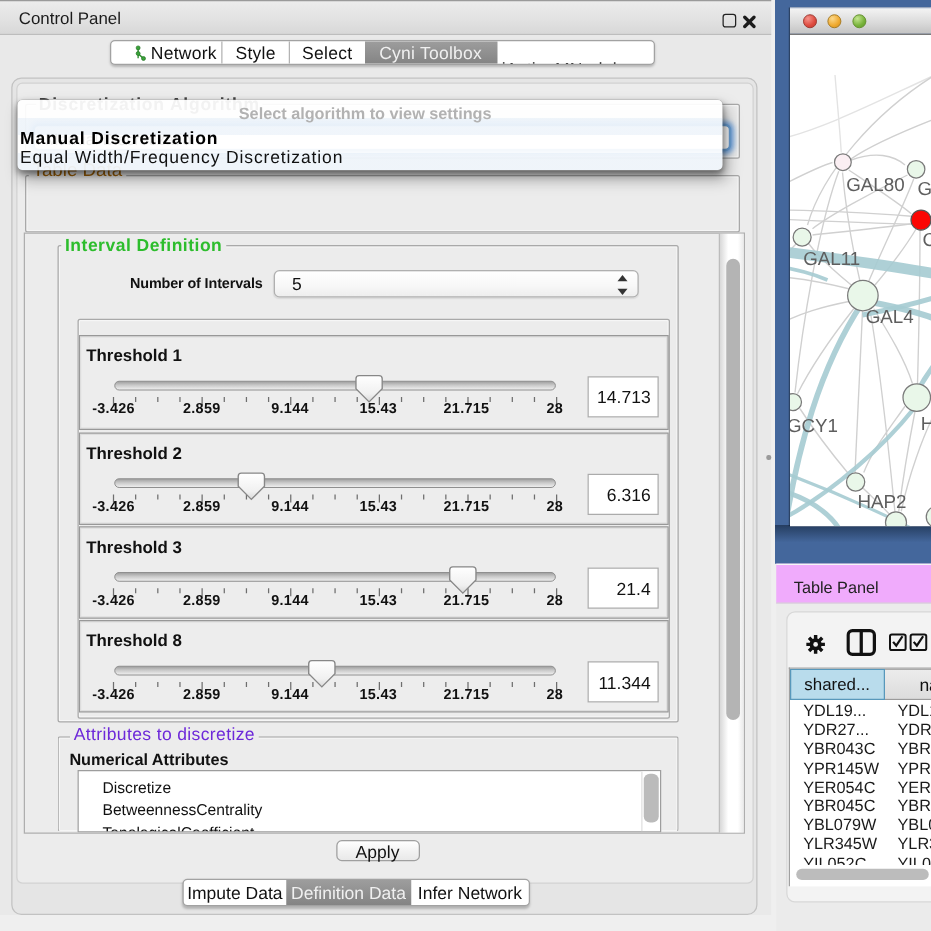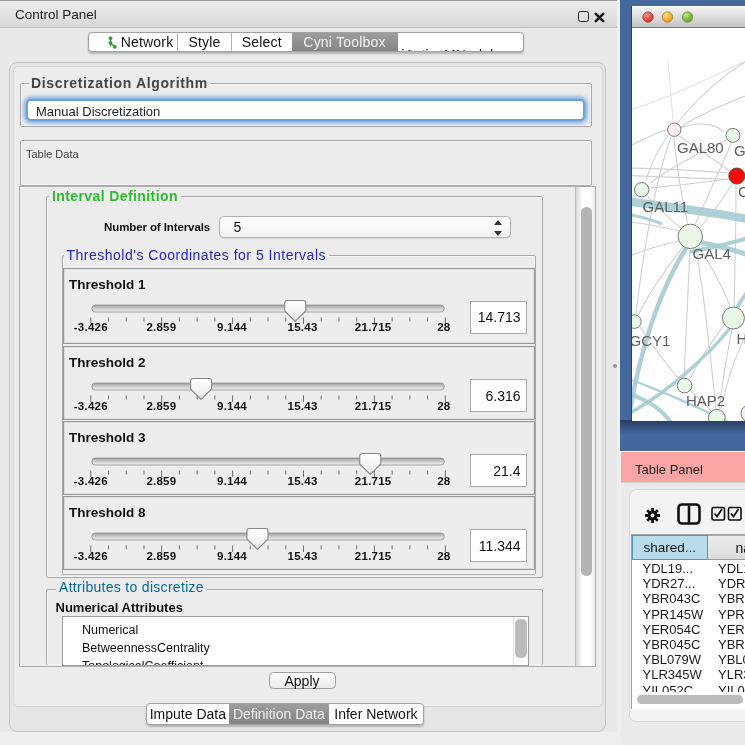--- a/index.html
+++ b/index.html
@@ -82,21 +82,21 @@
 #netwin { left:620px; top:0; width:125px; height:451px; background:#44679c; }
 #net-dark { position:absolute; left:0; top:420px; width:125px; height:14px;
   background:linear-gradient(180deg,#253d60,#44679c); }
 #net-title { position:absolute; left:12px; top:5.5px; width:113px; height:22.5px;
   background:linear-gradient(180deg,#f3f3f3,#d8d8d8 60%,#c3c3c3);
   border-bottom:1px solid #787878; border-top:1px solid #fafafa;
   box-shadow:-1px 0 0 rgba(0,0,0,0.35); }
 #net-view { position:absolute; left:12px; top:28px; width:113px; height:392.5px; background:#ffffff;
   box-shadow:-1px 0 0 rgba(0,0,0,0.35); overflow:hidden; }
 
-#tp-bar { left:620.5px; top:450.5px; width:124.5px; height:32px; background:#fca5a5;
+#tp-bar { left:620.5px; top:450.5px; width:124.5px; height:32px; background:#f0abfc;
   border-top:1px solid #f6f6f6; border-bottom:1px solid #d4d4d4; }
 #tp-bar .t { position:absolute; left:14.5px; top:10px; font-size:13px; color:#222; }
 #tp-area { left:620.5px; top:483px; width:124.5px; height:262px; background:#ebebeb; }
 #tp-card { position:absolute; left:8px; top:5.5px; width:130px; height:233px;
   background:#f3f3f3; border:1px solid #d8d8d8; border-radius:7px; }
 
 #tbl { position:absolute; left:631px; top:534px; width:114px; height:174.5px; background:#fff;
   border-left:1px solid #a0a0a0; border-top:1px solid #a0a0a0; overflow:hidden; }
 #h1 { position:absolute; left:0; top:0; width:75.5px; height:25px; background:#b9dcec;
   border:1px solid #5898bb; font-size:13.5px; color:#111; text-align:center; line-height:24px; }
@@ -125,42 +125,41 @@
   <div class="abs" style="left:613px;top:364px;width:3.5px;height:3.5px;border-radius:50%;background:#9a9a9a;"></div>
   <div id="inner" class="abs"></div>
 
   <div class="group" style="left:20px;top:83px;width:572px;height:43.5px;"></div>
   <div class="abs" style="left:29px;top:75px;font-weight:bold;font-size:14px;letter-spacing:0.65px;color:#454545;background:#ececec;padding:0 2px;">Discretization Algorithm</div>
   <div class="abs" style="left:26px;top:98.5px;width:559px;height:22.5px;background:#fff;border:2px solid #6ba1d6;border-radius:5px;box-shadow:0 0 4.5px 2px rgba(90,150,220,0.85);">
     <span style="position:absolute;left:8px;top:3px;font-size:13px;color:#222;">Manual Discretization</span>
   </div>
 
   <div class="group" style="left:20px;top:140px;width:572px;height:46px;"></div>
-  <div class="glabel" style="left:23px;top:148px;font-size:11px;color:#404040;">Table Data</div>
+  <div class="glabel" style="left:23px;top:128px;font-size:15px;color:#a16207;">Table Data</div>
 
   <div id="scroll" class="abs">
     <div id="vsb">
         <div class="th"></div>
       </div>
   </div>
 
   <div class="group" style="left:46px;top:196px;width:496.5px;height:381.5px;"></div>
   <div class="glabel" style="left:49px;top:187.5px;font-size:14px;letter-spacing:0.4px;color:#2dbd2d;font-weight:bold;">Interval Definition</div>
 
   <div class="abs" style="left:104px;top:220.5px;font-weight:bold;font-size:11.5px;letter-spacing:-0.1px;color:#111;">Number of Intervals</div>
   <div class="combo" style="left:219px;top:215.5px;width:291.5px;height:22.5px;">
     <span class="txt" style="left:13.5px;">5</span>
     <div class="arr" style="right:7px;top:3px;">
         <i class="up"></i>
         <i class="dn"></i>
       </div>
   </div>
 
   <div class="group" style="left:61.5px;top:254.5px;width:474.5px;height:320px;"></div>
-  <div class="glabel" style="left:63.5px;top:246.5px;font-size:14px;letter-spacing:0.5px;color:#2525cd;">Threshold's Coordinates for 5 Intervals</div>
 
   <div id="tholder">
       <div class="tbox" style="top:267.5px;height:76px;">
         <div class="tl">Threshold 1</div>
         <svg class="sld" width="400" height="38" viewBox="0 0 400 38">
           <defs>
             <linearGradient id="trk267.5" x1="0" y1="0" x2="0" y2="1">
               <stop offset="0" stop-color="#9c9c9c"></stop>
               <stop offset="0.45" stop-color="#c9c9c9"></stop>
               <stop offset="1" stop-color="#f2f2f2"></stop>
@@ -348,24 +347,24 @@
         <div class="rlbl" style="left:238.6px;">15.43</div>
         <div class="rlbl" style="left:309.2px;">21.715</div>
         <div class="rlbl" style="left:379.8px;">28</div>
         <div class="vbox">
           <span class="v">11.344</span>
         </div>
       </div>
     </div>
 
   <div class="group" style="left:46px;top:589px;width:497px;height:76px;border-bottom:none;"></div>
-  <div class="glabel" style="left:56px;top:578.5px;font-size:14px;letter-spacing:0.3px;color:#0369a1;">Attributes to discretize</div>
+  <div class="glabel" style="left:56px;top:578.5px;font-size:14px;letter-spacing:0.3px;color:#6d28d9;">Attributes to discretize</div>
   <div class="abs" style="left:55.5px;top:599.5px;font-weight:bold;font-size:13px;color:#111;">Numerical Attributes</div>
   <div id="numlist">
-    <div class="row">Numerical</div>
+    <div class="row">Discretize</div>
     <div class="row">BetweennessCentrality</div>
     <div class="row">TopologicalCoefficient</div>
     <div class="sbt"></div>
       <div class="sth"></div>
   </div>
 
   <div class="btn" style="left:268.5px;top:672px;width:67px;height:17px;font-size:14px;text-align:right;">Apply</div>
 
   <div id="topseg" class="seg">
     <div class="s" style="width:88px;padding-left:19px;">
@@ -383,20 +382,25 @@
     <div class="s on" style="width:106px;">Cyni Toolbox</div>
     <div class="s" style="width:115px;margin-top:26px;">jActiveMNodules</div>
   </div>
 
   <div id="botseg" class="seg">
     <div class="s" style="width:95.5px;">Impute Data</div>
     <div class="s on" style="width:117px;">Definition Data</div>
     <div class="s" style="width:110px;">Infer Network</div>
   </div>
 
+  <div id="popup" class="abs">
+    <span class="ph">Select algorithm to view settings</span>
+    <span class="it1">Manual Discretization</span>
+    <span class="it2">Equal Width/Frequency Discretization</span>
+  </div>
 
   <div id="netwin" class="abs">
     <div id="net-dark"></div>
     <div id="net-title">
       <svg class="abs" style="left:8.5px;top:3.5px;" width="62" height="14" viewBox="0 0 62 14">
         <defs>
           <radialGradient id="gr" cx="0.35" cy="0.3" r="0.9">
             <stop offset="0" stop-color="#f6938b"></stop>
               <stop offset="0.6" stop-color="#dd4a3e"></stop>
               <stop offset="1" stop-color="#c03a30"></stop>

